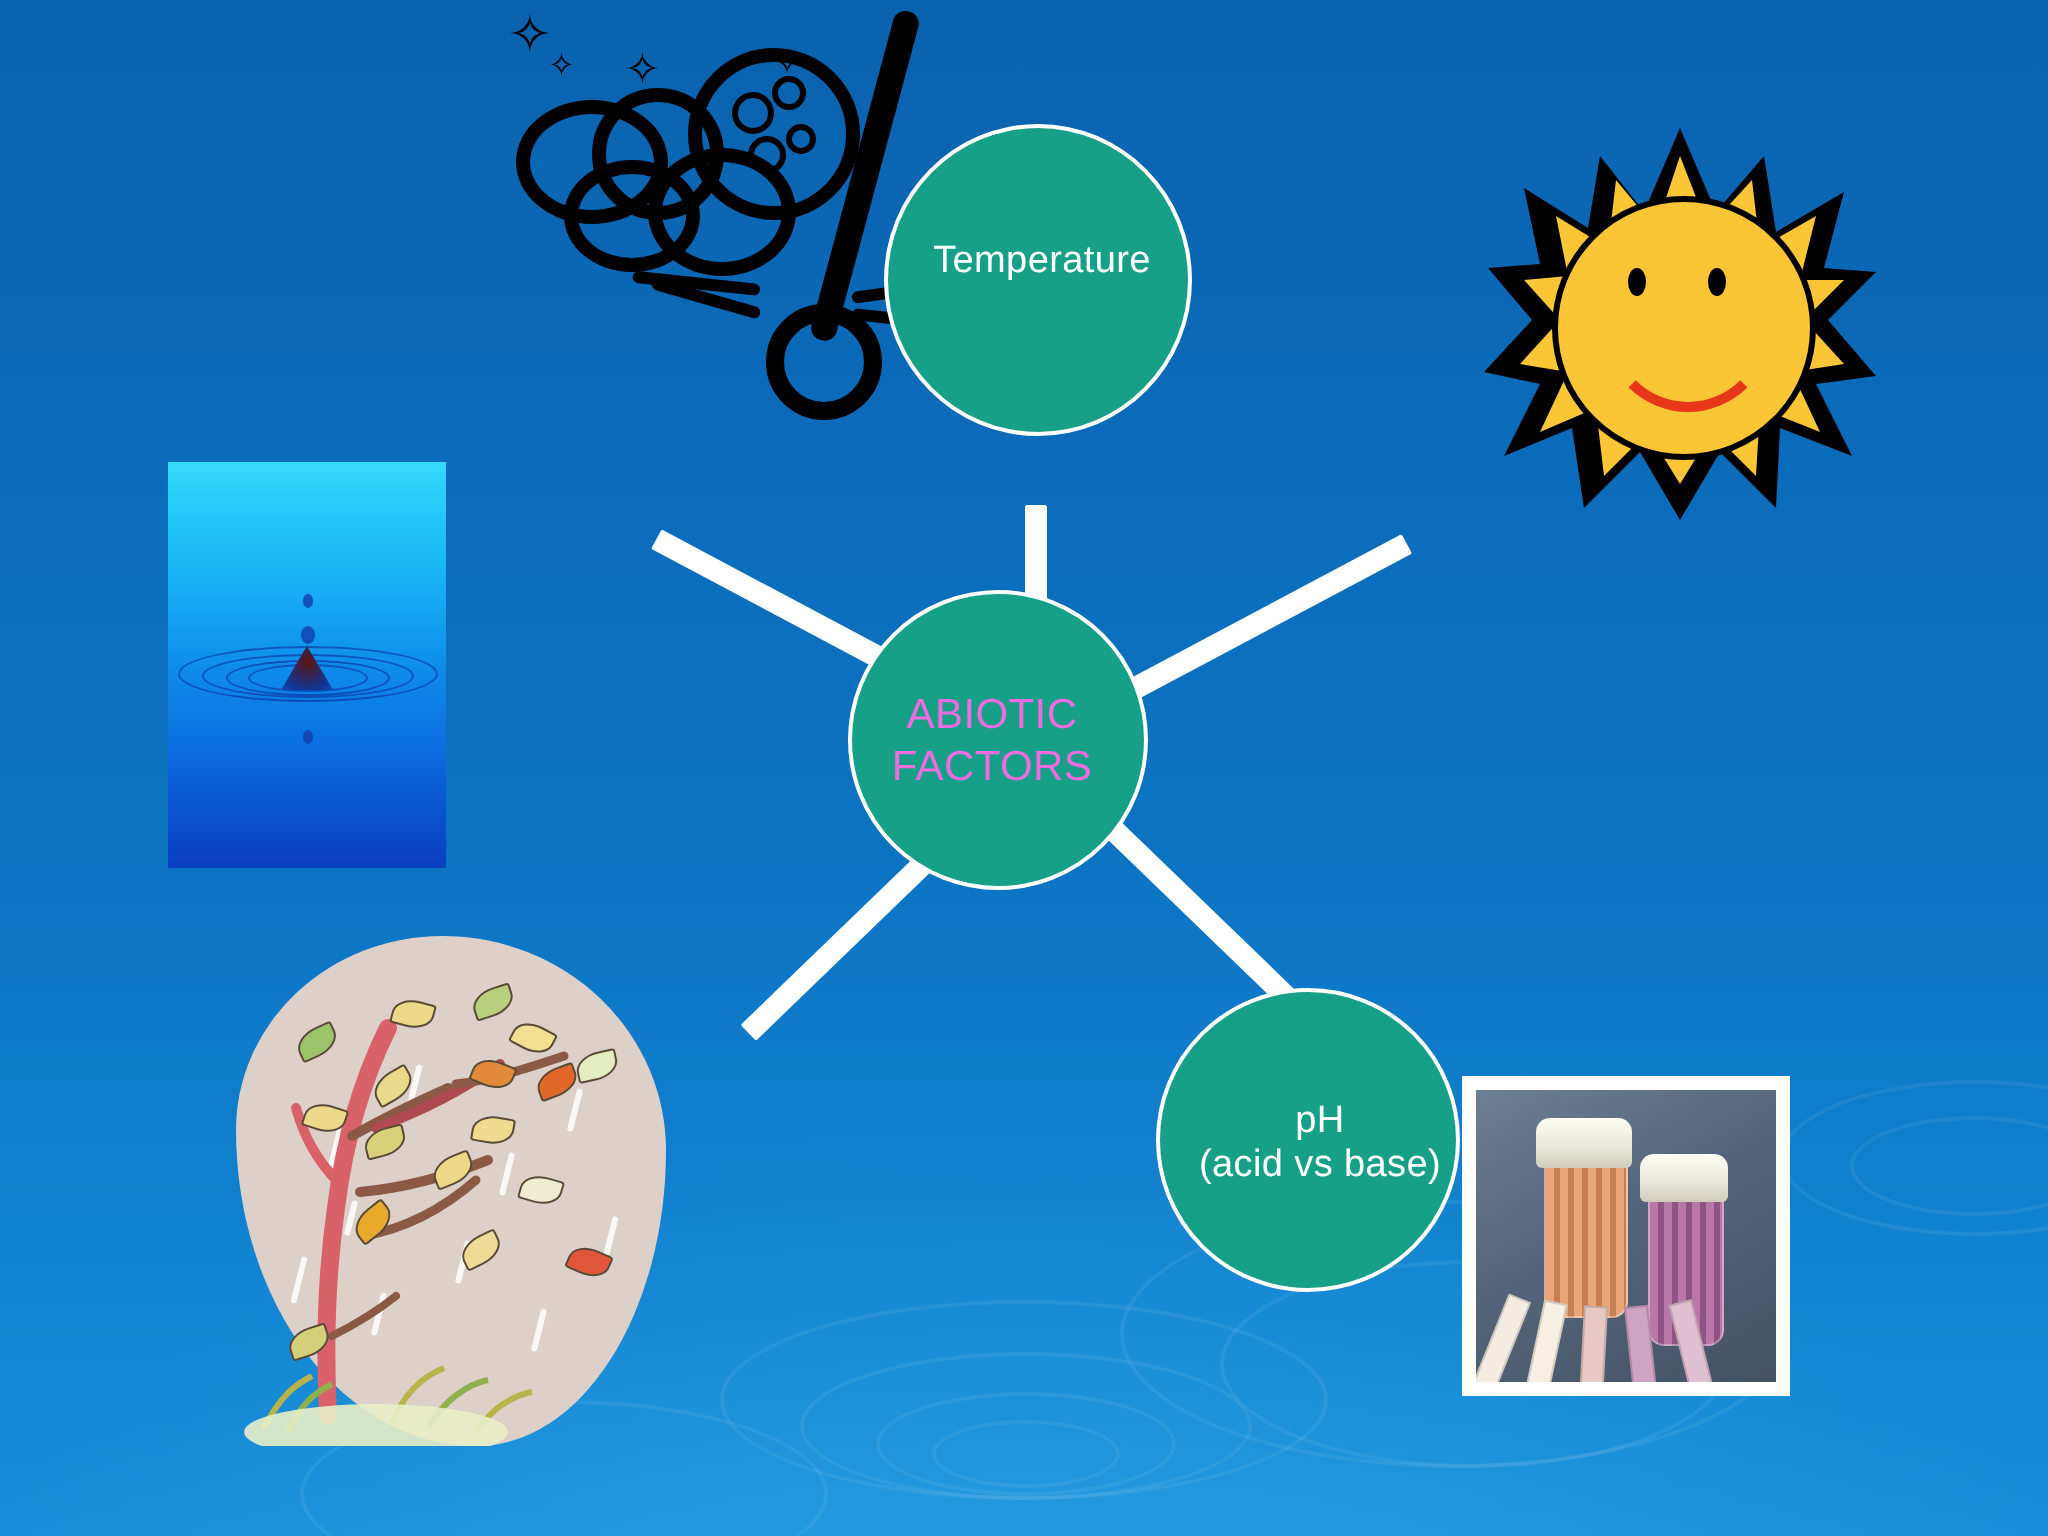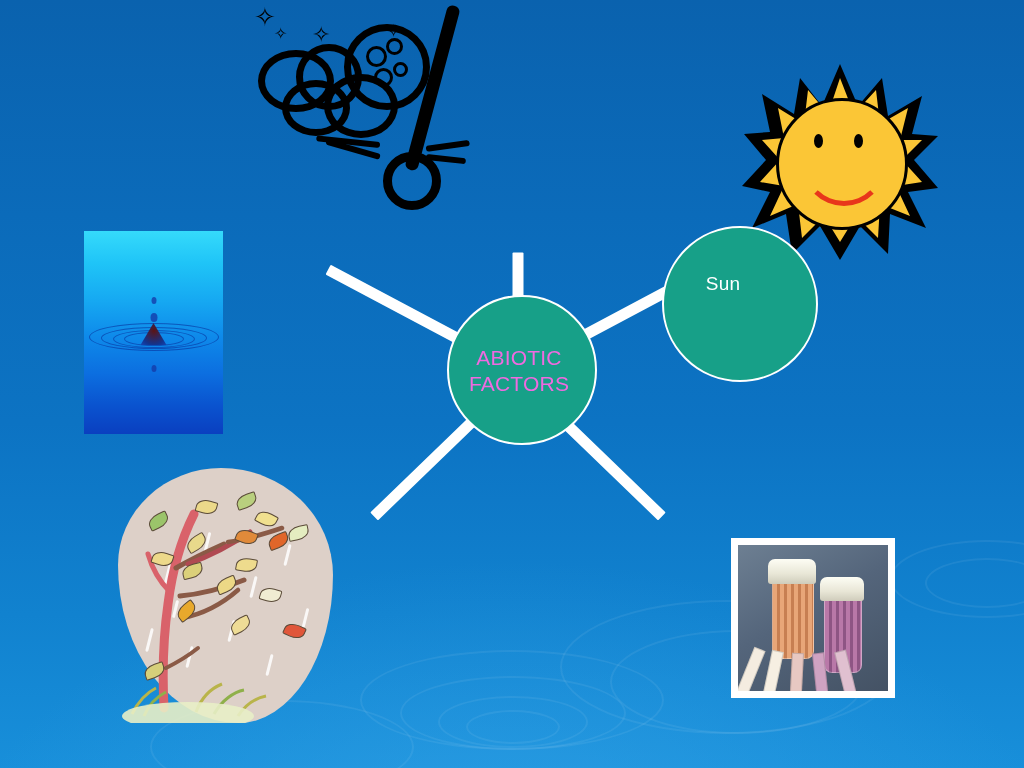--- a/index.html
+++ b/index.html
@@ -353,26 +353,30 @@
         <div class="cap"></div>
       </div>
       <div class="strip" style="left:16px; top:104px; background:#f4ece0; transform:rotate(22deg);"></div>
       <div class="strip" style="left:34px; top:106px; background:#f6efe2; transform:rotate(12deg);"></div>
       <div class="strip" style="left:54px; top:108px; background:#e7c8c2; transform:rotate(3deg);"></div>
       <div class="strip" style="left:74px; top:108px; background:#cfa3c2; transform:rotate(-6deg);"></div>
       <div class="strip" style="left:96px; top:106px; background:#e0c0d0; transform:rotate(-14deg);"></div>
     </div>
   </div>
 
-
-  <div class="node sun" style="left:662px; top:226px; width:156px; height:156px;">
-    <span class="lbl">Sun</span>
-  </div>
-
-
-
-
-  <div class="node center" style="left:447px; top:295px; width:150px; height:150px;">
+  <div class="node temperature" style="left:442px; top:62px; width:154px; height:156px;">
+    <span class="lbl">Temperature</span>
+  </div>
+
+
+  <div class="node ph" style="left:578px; top:494px; width:152px; height:152px;">
+    <span class="lbl">pH
+(acid vs base)</span>
+  </div>
+
+
+
+  <div class="node center" style="left:424px; top:295px; width:150px; height:150px;">
     <span class="lbl">ABIOTIC
 FACTORS</span>
   </div>
 
 </div>
 
 </body></html>

